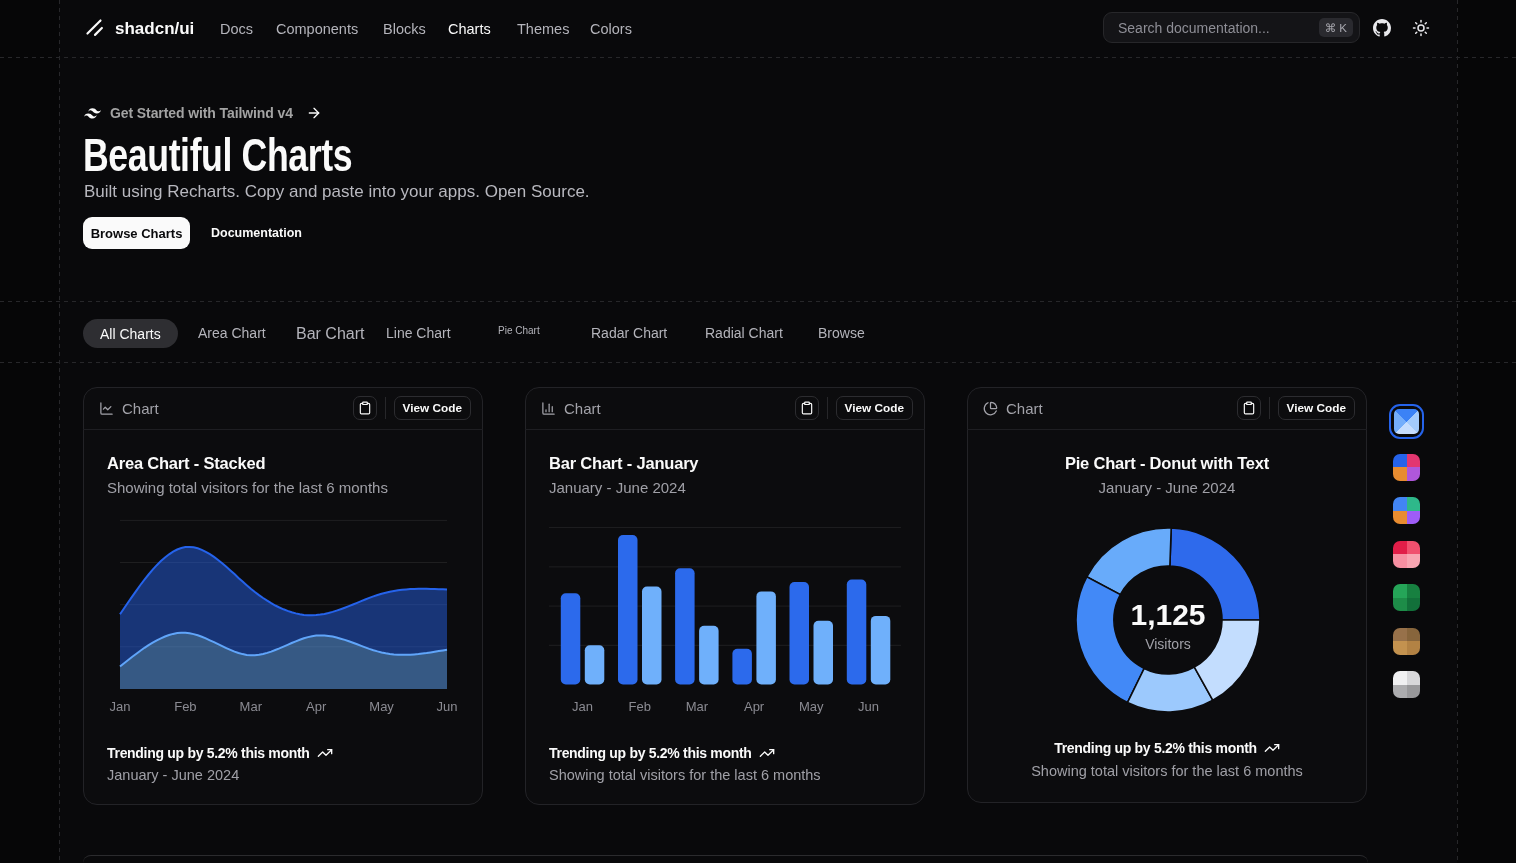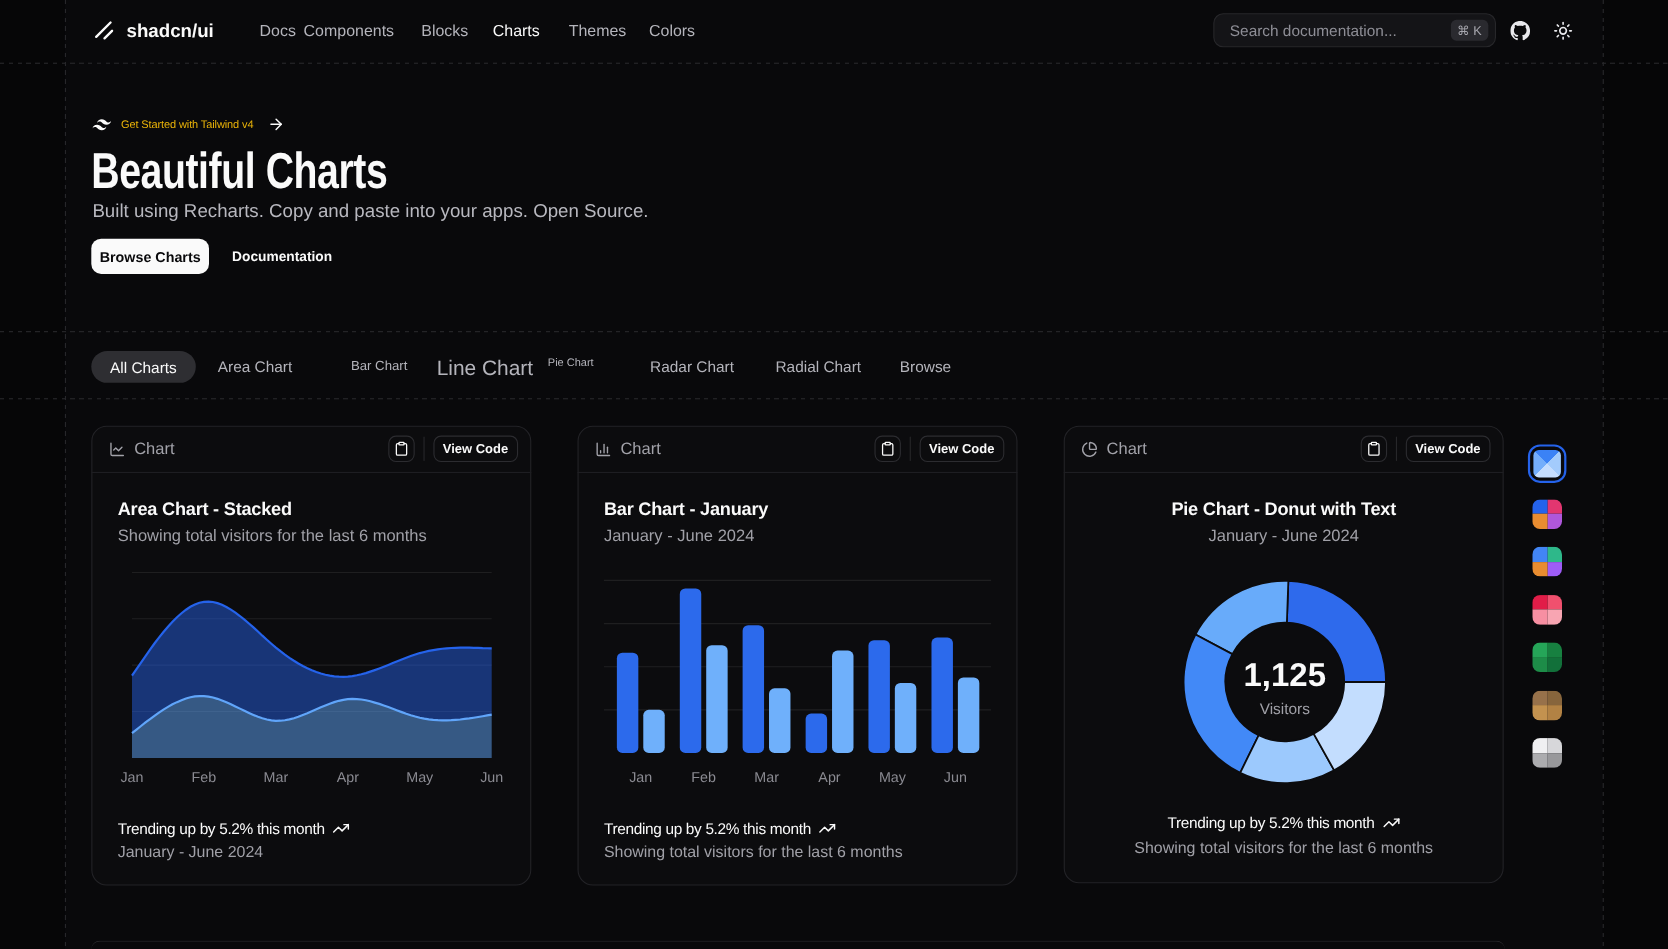--- a/index.html
+++ b/index.html
@@ -17,21 +17,21 @@
 .sp { flex:1; }
 .clip { width:24px; height:24px; border:1px solid #2c2c30; background:transparent; border-radius:7px;
   display:flex; align-items:center; justify-content:center; }
 .vsep { width:1px; height:22px; background:#27272a; margin:0 8px; }
 .vcode { height:24px; border:1px solid #2c2c30; background:transparent; border-radius:7px;
   color:#fafafa; font-size:11.8px; font-weight:700; padding:0 8px; font-family:inherit; }
 .csep { position:absolute; height:1px; background:#1e1e22; width:400px; }
 .ctitle { position:absolute; color:#fafafa; font-size:16.5px; font-weight:700; letter-spacing:-0.2px; }
 .csub { position:absolute; color:#a0a0a7; font-size:15px; }
 .ax { fill:#8b8b92; font-size:13px; font-family:"Liberation Sans",sans-serif; }
-.ftr1 { position:absolute; color:#fafafa; font-size:14px; font-weight:400; letter-spacing:-0.3px; display:flex; align-items:center; gap:7px; }
+.ftr1 { position:absolute; color:#fafafa; font-size:14px; font-weight:700; letter-spacing:-0.3px; display:flex; align-items:center; gap:7px; }
 .ftr2 { position:absolute; color:#a0a0a7; font-size:14.5px; }
 .swp { width:27px; height:27px; border-radius:7px; overflow:hidden; }
 .swring { width:35px; height:35px; border:2px solid #2563eb; border-radius:11px; padding:3px; }
 .swd { width:100%; height:100%; border-radius:5px; }
 .sw4 { width:100%; height:100%; display:grid; grid-template-columns:1fr 1fr; grid-template-rows:1fr 1fr; }
 .sw4 i { display:block; }
 </style></head>
 <body>
 <div class="abs" style="left:0;top:0;width:59px;height:863px;background:#060607"></div>
 <div class="abs" style="left:1457px;top:0;width:59px;height:863px;background:#060607"></div>
@@ -39,21 +39,21 @@
 <div class="vline" style="left:1457px"></div>
 <div class="hline" style="top:57px"></div>
 <div class="hline" style="top:301px"></div>
 <div class="hline" style="top:362px"></div>
 
 <div class="abs" style="left:84px;top:17px"><svg width="22" height="22" viewBox="0 0 256 256" fill="none" stroke="#fafafa" stroke-width="25" stroke-linecap="round">
       <line x1="208" y1="128" x2="128" y2="208"></line>
       <line x1="192" y1="40" x2="40" y2="192"></line>
     </svg></div>
 <div class="abs" style="left:115px;top:19px;color:#fafafa;font-size:17px;font-weight:700">shadcn/ui</div>
-<div class="abs navlink" style="left:236px;top:21px">Docs</div>
+<div class="abs navlink" style="left:220px;top:21px">Docs</div>
 <div class="abs navlink" style="left:276px;top:21px">Components</div>
 <div class="abs navlink" style="left:383px;top:21px">Blocks</div>
 <div class="abs" style="left:448px;top:21px;color:#fafafa;font-size:14.5px">Charts</div>
 <div class="abs navlink" style="left:517px;top:21px">Themes</div>
 <div class="abs navlink" style="left:590px;top:21px">Colors</div>
 <div class="abs" style="left:1103px;top:12px;width:257px;height:31px;background:#141417;border:1px solid #27272a;border-radius:9px;display:flex;align-items:center;padding:0 6px 0 14px">
   <span style="color:#8e8e96;font-size:14px">Search documentation...</span>
   <span style="flex:1"></span>
   <span style="background:#2a2a2f;border-radius:5px;height:19px;padding:0 6px;display:flex;align-items:center;color:#a8a8af;font-size:11.5px">⌘&nbsp;K</span>
 </div>
@@ -69,37 +69,37 @@
       <path d="M2 12h2"></path>
       <path d="M20 12h2"></path>
       <path d="m6.34 17.66-1.41 1.41"></path>
       <path d="m19.07 4.93-1.41 1.41"></path>
     </svg></div>
 
 <div class="abs" style="left:84px;top:105px;display:flex;align-items:center;gap:9px">
   <svg width="17" height="11" viewBox="0 0 54 33" fill="#fafafa">
       <path d="M27 0c-7.2 0-11.7 3.6-13.5 10.8 2.7-3.6 5.85-4.95 9.45-4.05 2.054.513 3.522 2.004 5.147 3.653C30.744 13.09 33.808 16.2 40.5 16.2c7.2 0 11.7-3.6 13.5-10.8-2.7 3.6-5.85 4.95-9.45 4.05-2.054-.513-3.522-2.004-5.147-3.653C36.756 3.11 33.692 0 27 0zM13.5 16.2C6.3 16.2 1.8 19.8 0 27c2.7-3.6 5.85-4.95 9.45-4.05 2.054.514 3.522 2.004 5.147 3.653C17.244 29.29 20.308 32.4 27 32.4c7.2 0 11.7-3.6 13.5-10.8-2.7 3.6-5.85 4.95-9.45 4.05-2.054-.513-3.522-2.004-5.147-3.653C23.256 19.31 20.192 16.2 13.5 16.2z"></path>
     </svg>
-  <span style="color:#eab308;font-size:10px;font-weight:400;letter-spacing:-0.1px">Get Started with Tailwind v4</span>
+  <span style="color:#a3a3a3;font-size:14px;font-weight:700;letter-spacing:-0.1px">Get Started with Tailwind v4</span>
   <span style="display:flex;margin-left:4px">
       <svg width="16" height="16" viewBox="0 0 24 24" fill="none" stroke="#fafafa" stroke-width="2" stroke-linecap="round" stroke-linejoin="round">
         <path d="M5 12h14"></path>
         <path d="m12 5 7 7-7 7"></path>
       </svg>
     </span>
 </div>
 <div class="abs" style="left:83px;top:128px;color:#fafafa;font-size:46px;font-weight:800;letter-spacing:-0.5px;transform:scaleX(0.775);transform-origin:left top">Beautiful Charts</div>
 <div class="abs" style="left:84px;top:182px;color:#b8b8bf;font-size:17px">Built using Recharts. Copy and paste into your apps. Open Source.</div>
 <div class="abs" style="left:83px;top:217px;width:107px;height:32px;background:#fafafa;border-radius:9px;display:flex;align-items:center;justify-content:center;color:#09090b;font-size:13px;font-weight:700">Browse Charts</div>
 <div class="abs" style="left:211px;top:217px;height:32px;display:flex;align-items:center;color:#fafafa;font-size:12.5px;font-weight:700">Documentation</div>
 
 <div class="abs" style="left:83px;top:319px;height:29px;background:#2e2e32;border-radius:15px;display:flex;align-items:center;padding:0 17px;color:#fafafa;font-size:14px;font-weight:500">All Charts</div>
 <div class="abs navlink" style="left:198px;top:325px;font-size:14px">Area Chart</div>
-<div class="abs navlink" style="left:319px;top:325px;font-size:12px">Bar Chart</div>
-<div class="abs navlink" style="left:397px;top:325px;font-size:19px">Line Chart</div>
+<div class="abs navlink" style="left:296px;top:325px;font-size:16px">Bar Chart</div>
+<div class="abs navlink" style="left:386px;top:325px;font-size:14px">Line Chart</div>
 <div class="abs navlink" style="left:498px;top:325px;font-size:10px">Pie Chart</div>
 <div class="abs navlink" style="left:591px;top:325px;font-size:14px">Radar Chart</div>
 <div class="abs navlink" style="left:705px;top:325px;font-size:14px">Radial Chart</div>
 <div class="abs navlink" style="left:818px;top:325px;font-size:14px">Browse</div>
 
 <div class="card" style="left:83px"></div>
 <div class="card" style="left:525px"></div>
 <div class="card" style="left:967px;height:416px"></div>
 <div class="abs hdr" style="left:83px">
   <span class="hico">

